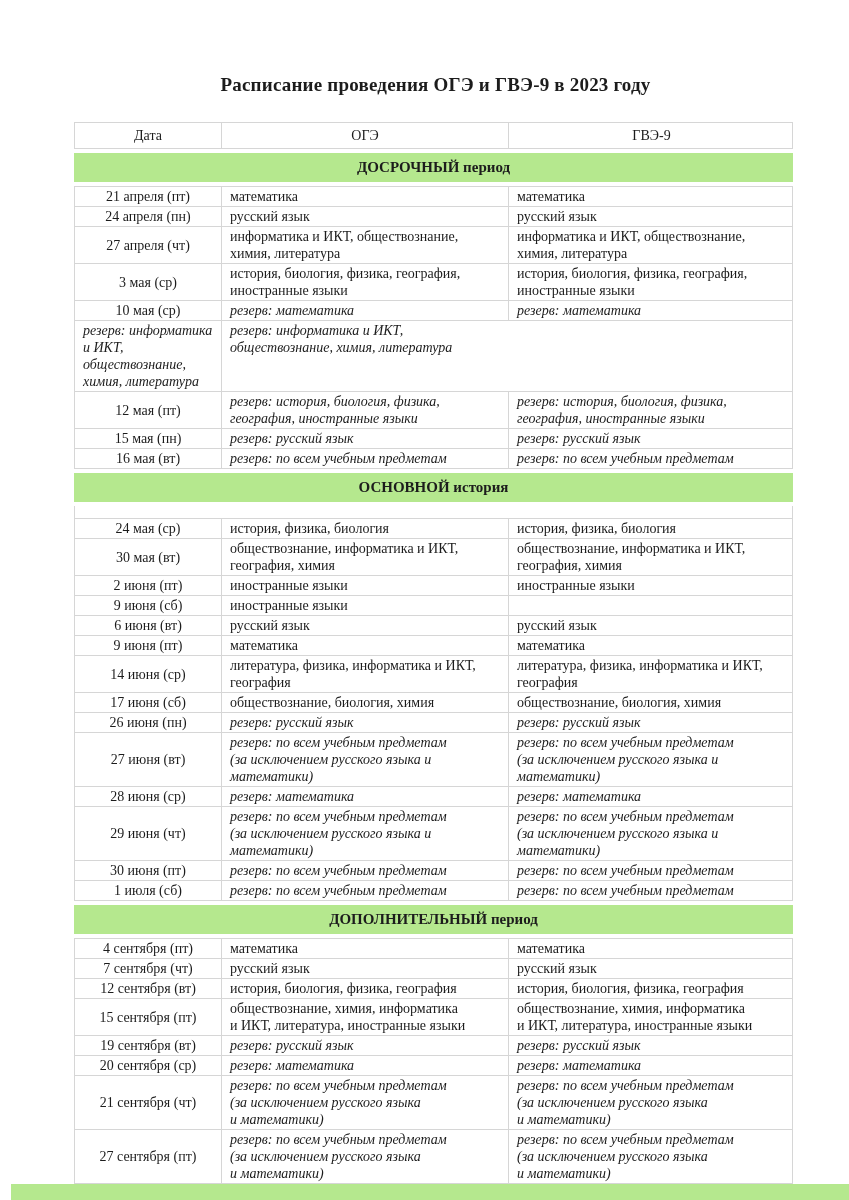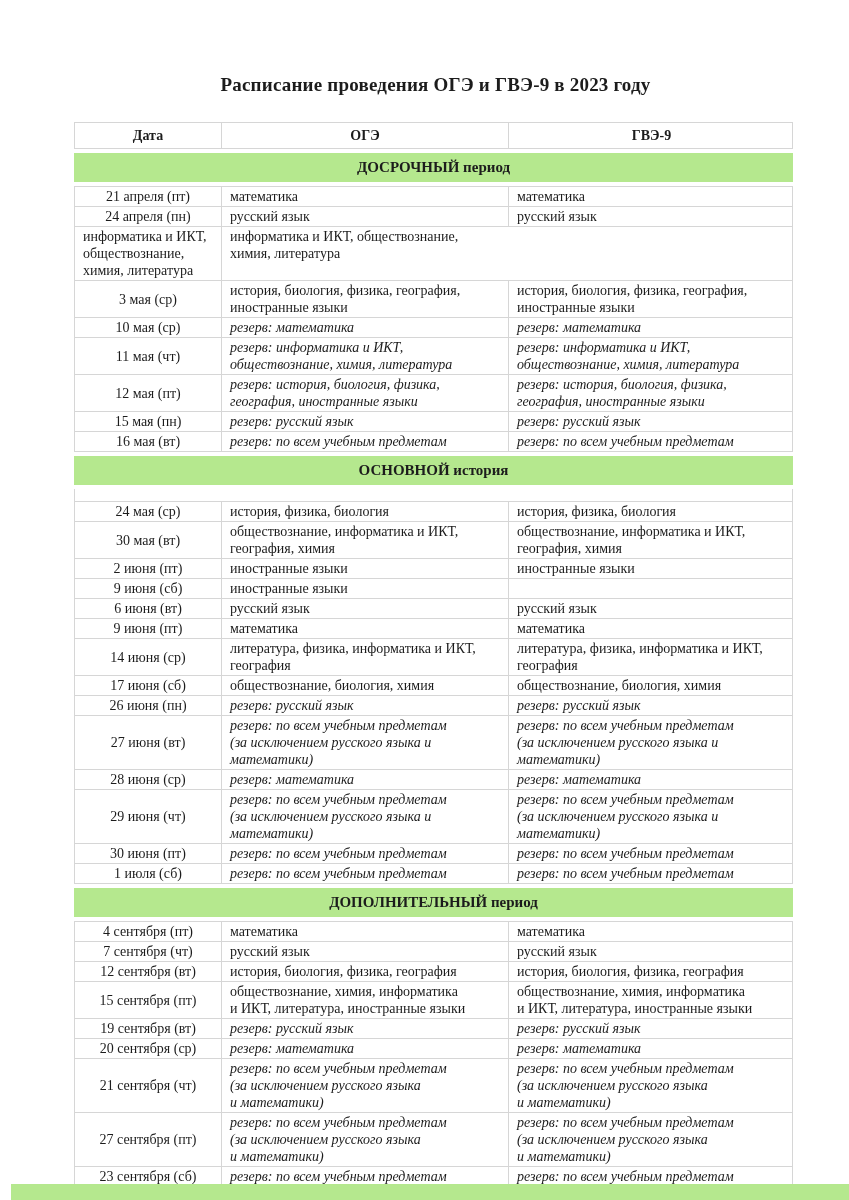--- a/index.html
+++ b/index.html
@@ -23,21 +23,21 @@
     font-size:14px;
   }
   .row {
     display:grid;
     grid-template-columns:146px 287px 286px;
     border-bottom:1px solid var(--border);
     border-left:1px solid var(--border);
     border-right:1px solid var(--border);
     background:#fff;
   }
-  .row.header { border-top:1px solid var(--border); font-weight:bold; }
+  .row.header { border-top:1px solid var(--border); font-weight:normal; }
   .row.first { border-top:1px solid var(--border); }
   .cell {
     padding:1px 8px;
     line-height:17px;
     white-space:pre-line;
   }
   .cell + .cell { border-left:1px solid var(--border); }
   .cell.head {
     text-align:center; padding:4px 0; line-height:17px;
   }
@@ -78,39 +78,39 @@
         <div class="cell date">21 апреля (пт)</div>
         <div class="cell subj">математика</div>
         <div class="cell subj">математика</div>
       </div>
       <div class="row">
         <div class="cell date">24 апреля (пн)</div>
         <div class="cell subj">русский язык</div>
         <div class="cell subj">русский язык</div>
       </div>
       <div class="row">
+        <div class="cell date">27 апреля (чт)</div>
         <div class="cell subj">информатика и ИКТ, обществознание,
 химия, литература</div>
         <div class="cell subj">информатика и ИКТ, обществознание,
 химия, литература</div>
       </div>
       <div class="row">
         <div class="cell date">3 мая (ср)</div>
         <div class="cell subj">история, биология, физика, география,
 иностранные языки</div>
         <div class="cell subj">история, биология, физика, география,
 иностранные языки</div>
       </div>
       <div class="row reserve">
         <div class="cell date">10 мая (ср)</div>
         <div class="cell subj">резерв: математика</div>
         <div class="cell subj">резерв: математика</div>
       </div>
       <div class="row reserve">
-        <div class="cell date">11 мая (чт)</div>
         <div class="cell subj">резерв: информатика и ИКТ,
 обществознание, химия, литература</div>
         <div class="cell subj">резерв: информатика и ИКТ,
 обществознание, химия, литература</div>
       </div>
       <div class="row reserve">
         <div class="cell date">12 мая (пт)</div>
         <div class="cell subj">резерв: история, биология, физика,
 география, иностранные языки</div>
         <div class="cell subj">резерв: история, биология, физика,

